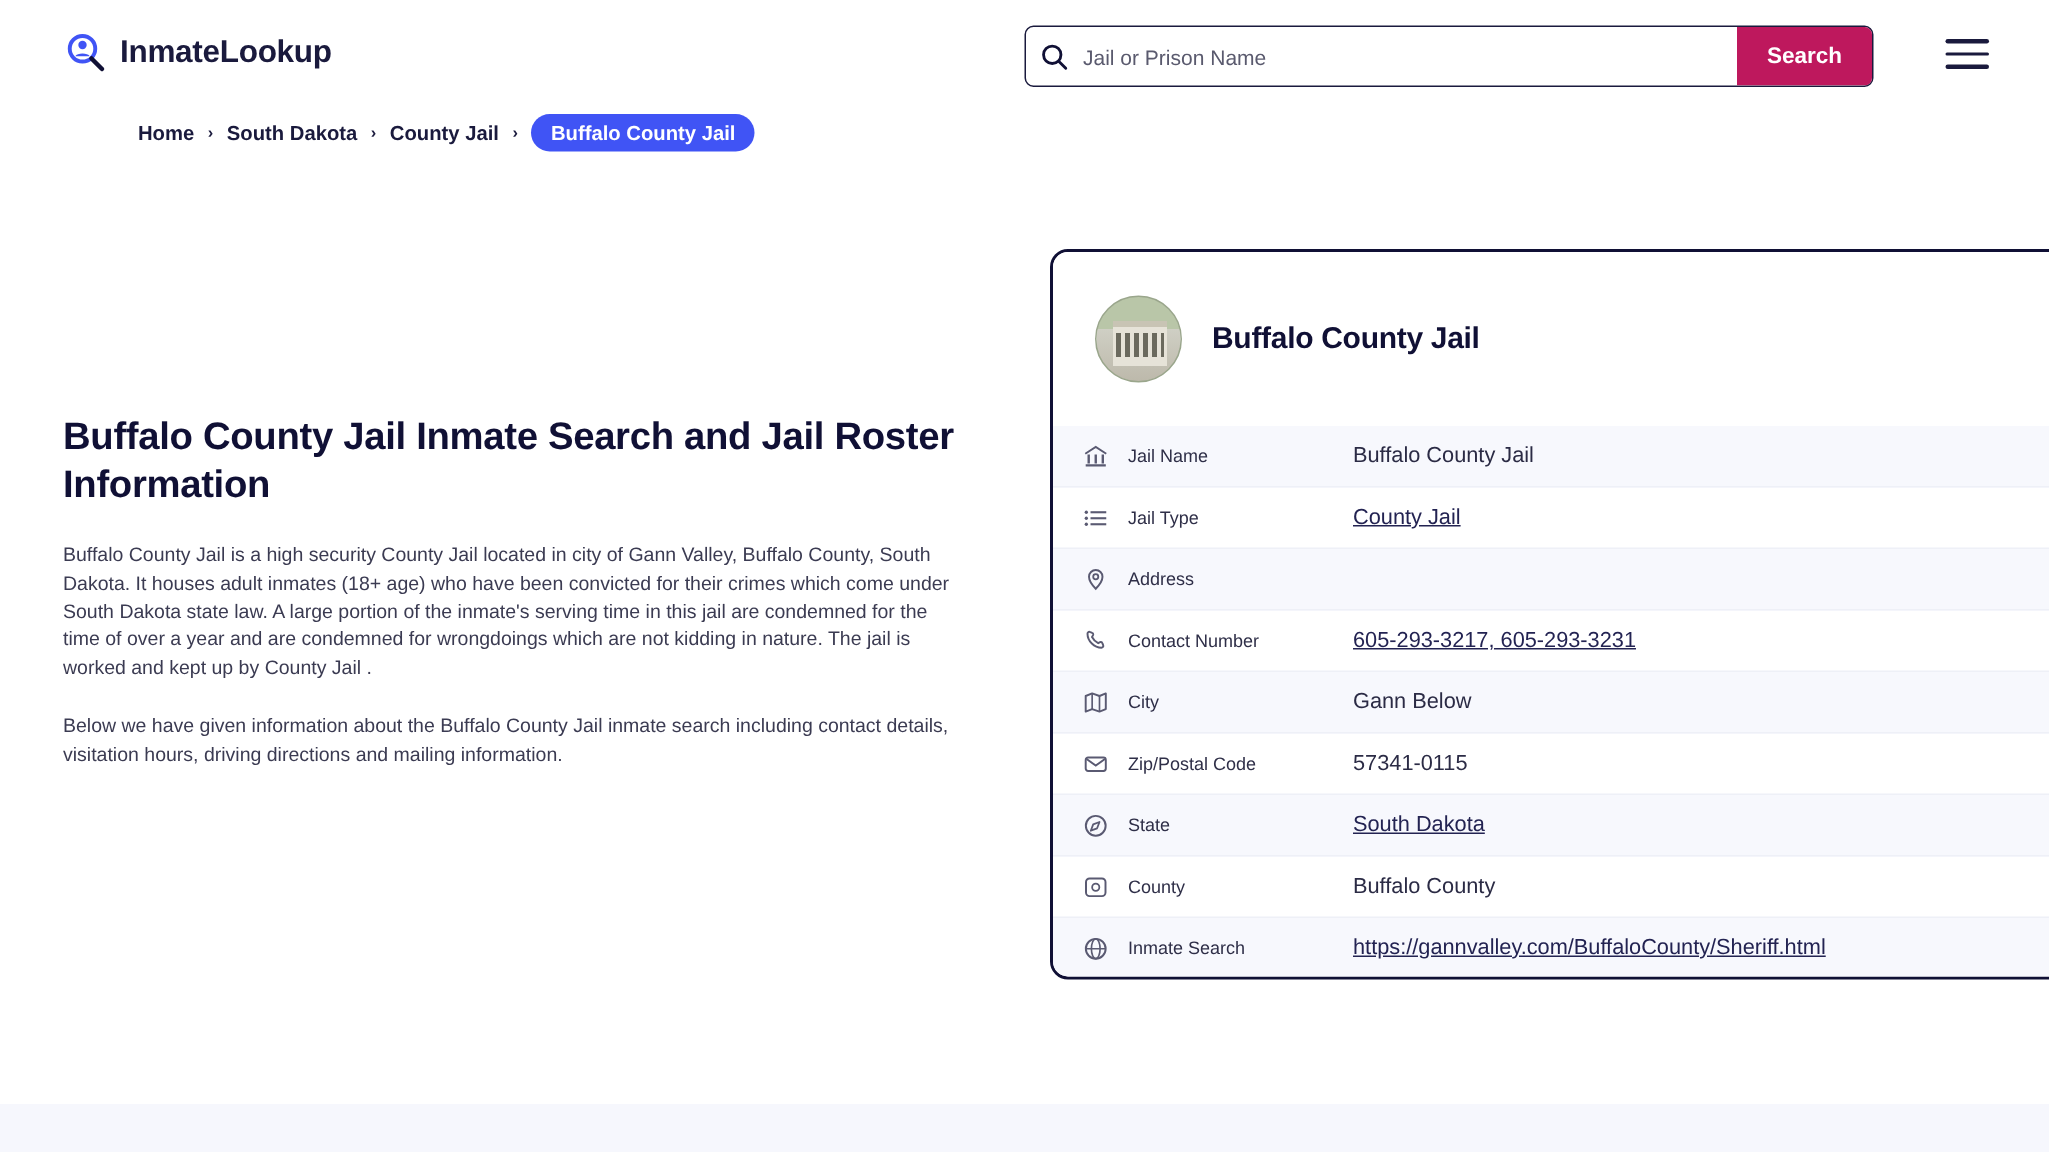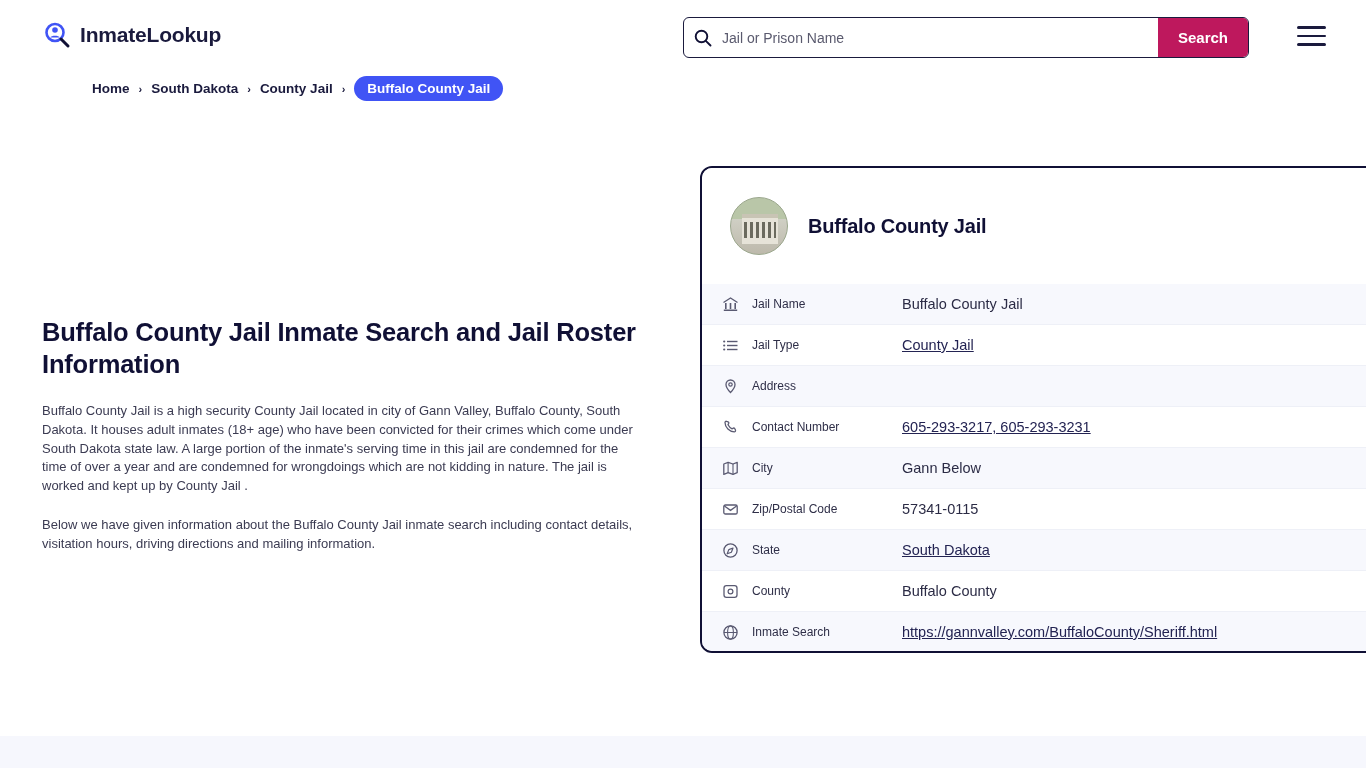--- a/index.html
+++ b/index.html
@@ -69,21 +69,21 @@
   .crumb-sep {
     margin: 0 9px; color: #1a1a3d; font-size: 11px; font-weight: bold;
   }
   .crumb-active {
     background: #4054f5; color: #fff; border-radius: 13px;
     padding: 5px 13px; font-size: 13.5px; font-weight: bold;
   }
 
   
   .left-col {
-    position: absolute; left: 42px; top: 275px; width: 600px; margin-top: 41px;
+    position: absolute; left: 42px; top: 275px; width: 600px;
   }
   .page-title {
     font-size: 25.5px; font-weight: bold; color: #101035; line-height: 1.26;
     letter-spacing: -0.2px;
   }
   .para {
     margin-top: 22px;
     font-size: 13px; color: #3b3b52; line-height: 1.44;
   }
   .para2 { margin-top: 20px; }

